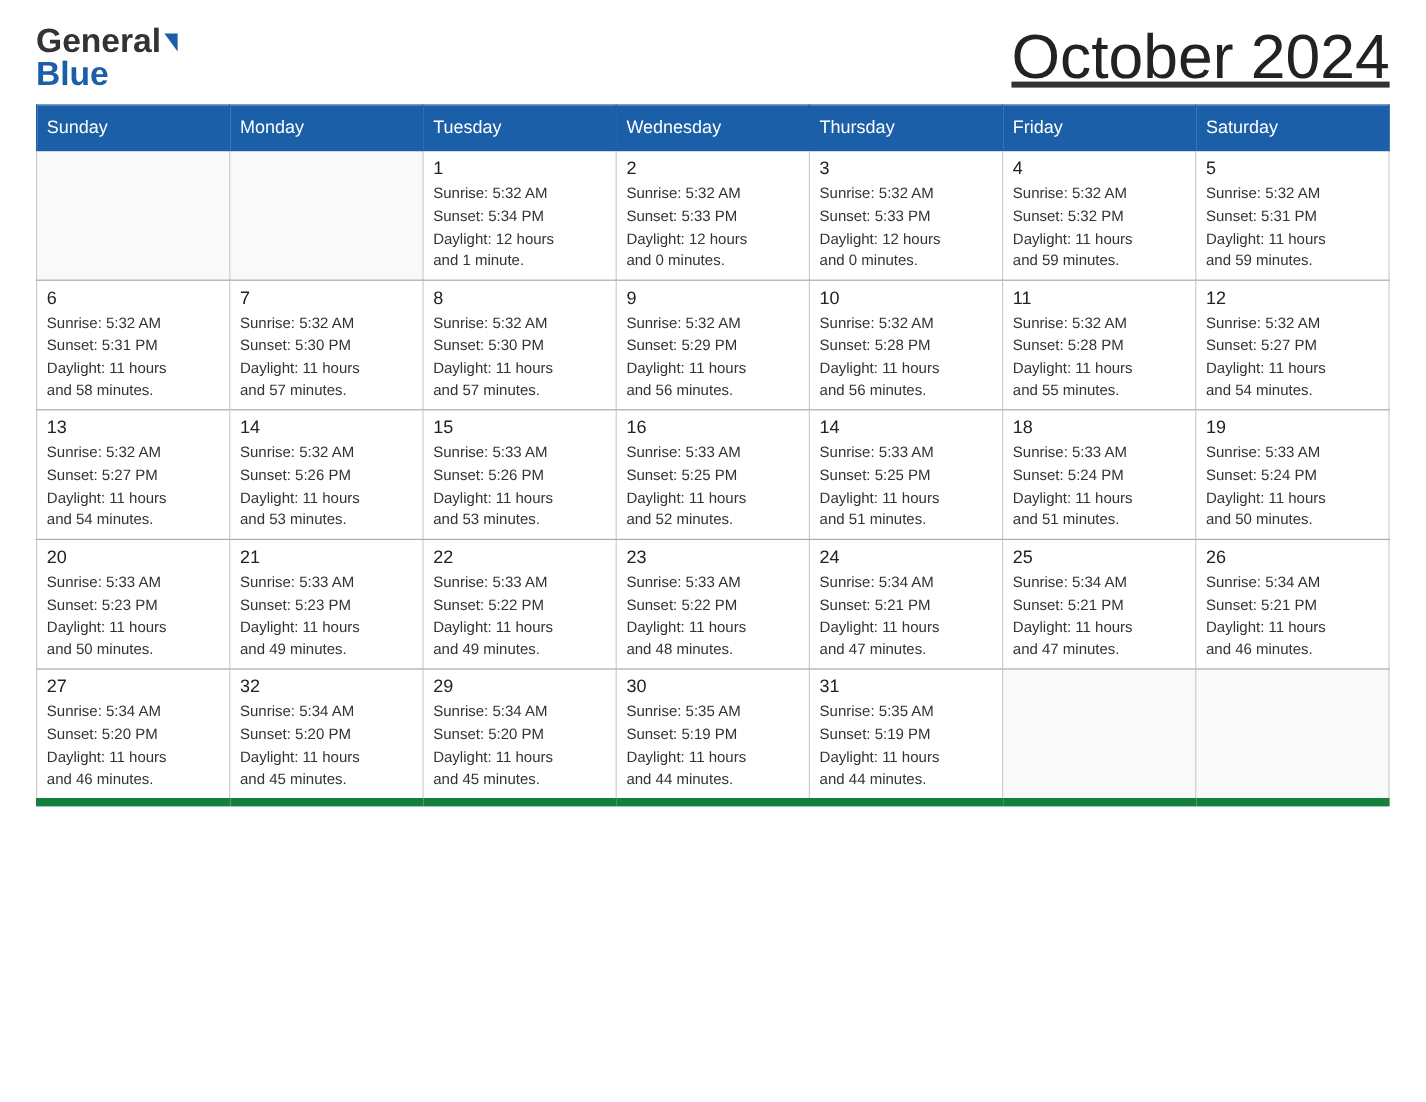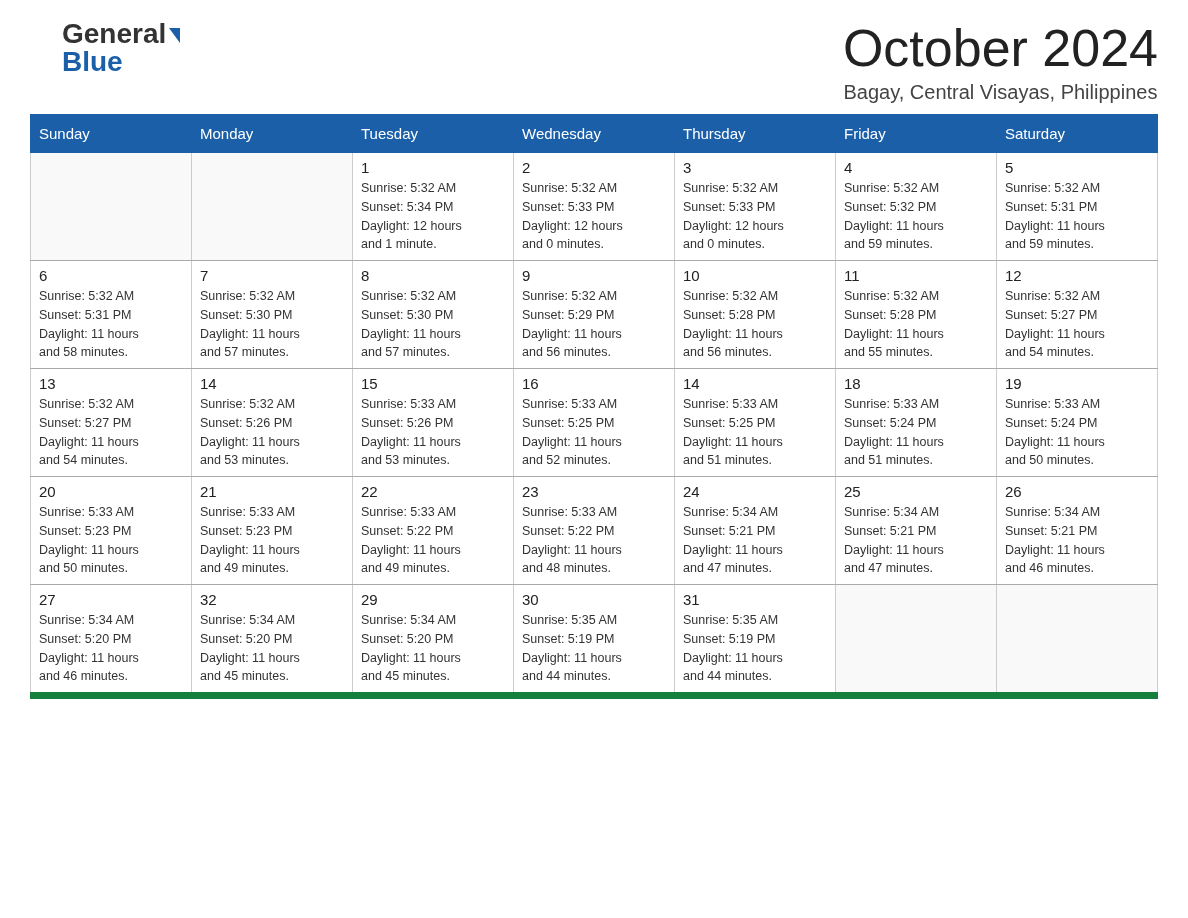--- a/index.html
+++ b/index.html
@@ -9,21 +9,20 @@
       color: #333;
       padding: 20px 30px;
       width: 1188px;
       min-height: 918px;
     }
     .header {
       display: flex;
       justify-content: space-between;
       align-items: flex-start;
       margin-bottom: 10px;
-      margin-left: 32px;
     }
     .logo {
       display: flex;
       flex-direction: column;
       align-items: flex-start;
     }
     .logo-text-general {
       font-size: 28px;
       font-weight: bold;
       color: #333;
@@ -34,21 +33,22 @@
       font-weight: bold;
       color: #1a5fa8;
       line-height: 1;
       text-align: center;
     }
     .logo-row {
       display: flex;
       align-items: center;
     }
     .title-block {
-      text-align: center;
+      text-align: left;
+      text-decoration: underline;
     }
     .month-title {
       font-size: 52px;
       font-weight: normal;
       color: #222;
       line-height: 1.1;
     }
     .location-title {
       font-size: 20px;
       color: #444;
@@ -106,21 +106,20 @@
     <div class="logo-row">
       <span class="logo-text-general">General</span>
       <span style="display:inline-block;width:0;height:0;border-left:11px solid transparent;border-top:15px solid #1a5fa8;margin-left:3px;margin-top:2px;"></span>
     </div>
     <div>
       <span class="logo-text-blue">Blue</span>
     </div>
   </div>
   <div class="title-block">
     <div class="month-title">October 2024</div>
-    <div class="location-title">Bagay, Central Visayas, Philippines</div>
   </div>
 </div>
 
 <table class="calendar">
   <thead>
     <tr>
     <th>Sunday</th>
         <th>Monday</th>
         <th>Tuesday</th>
         <th>Wednesday</th>

